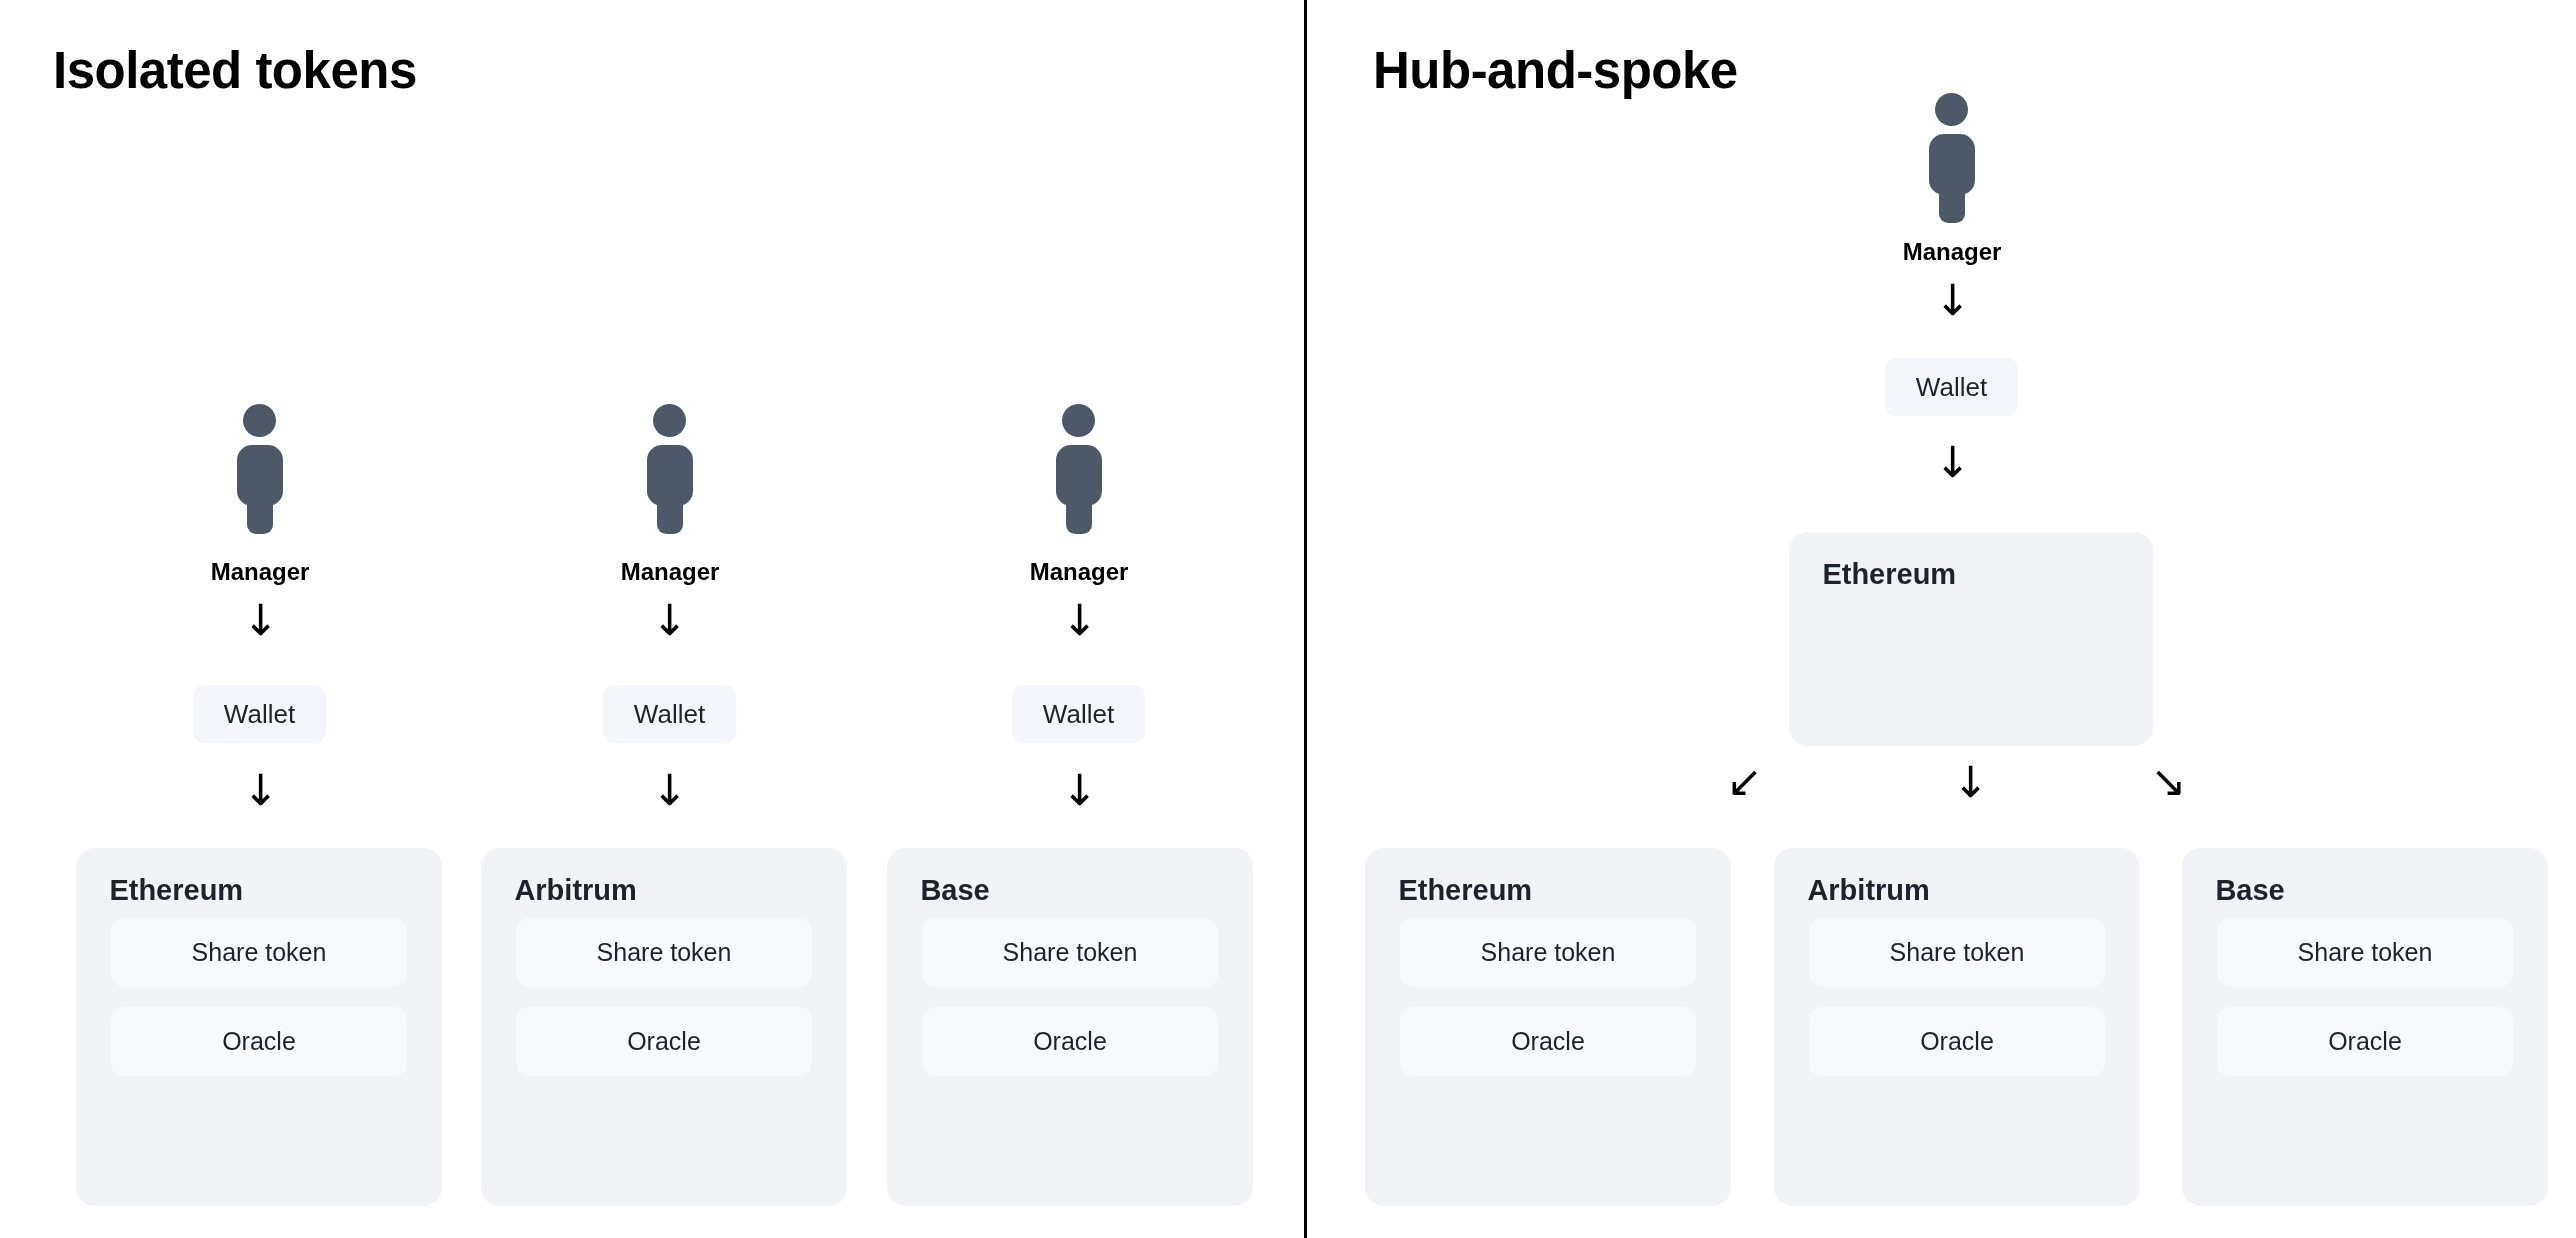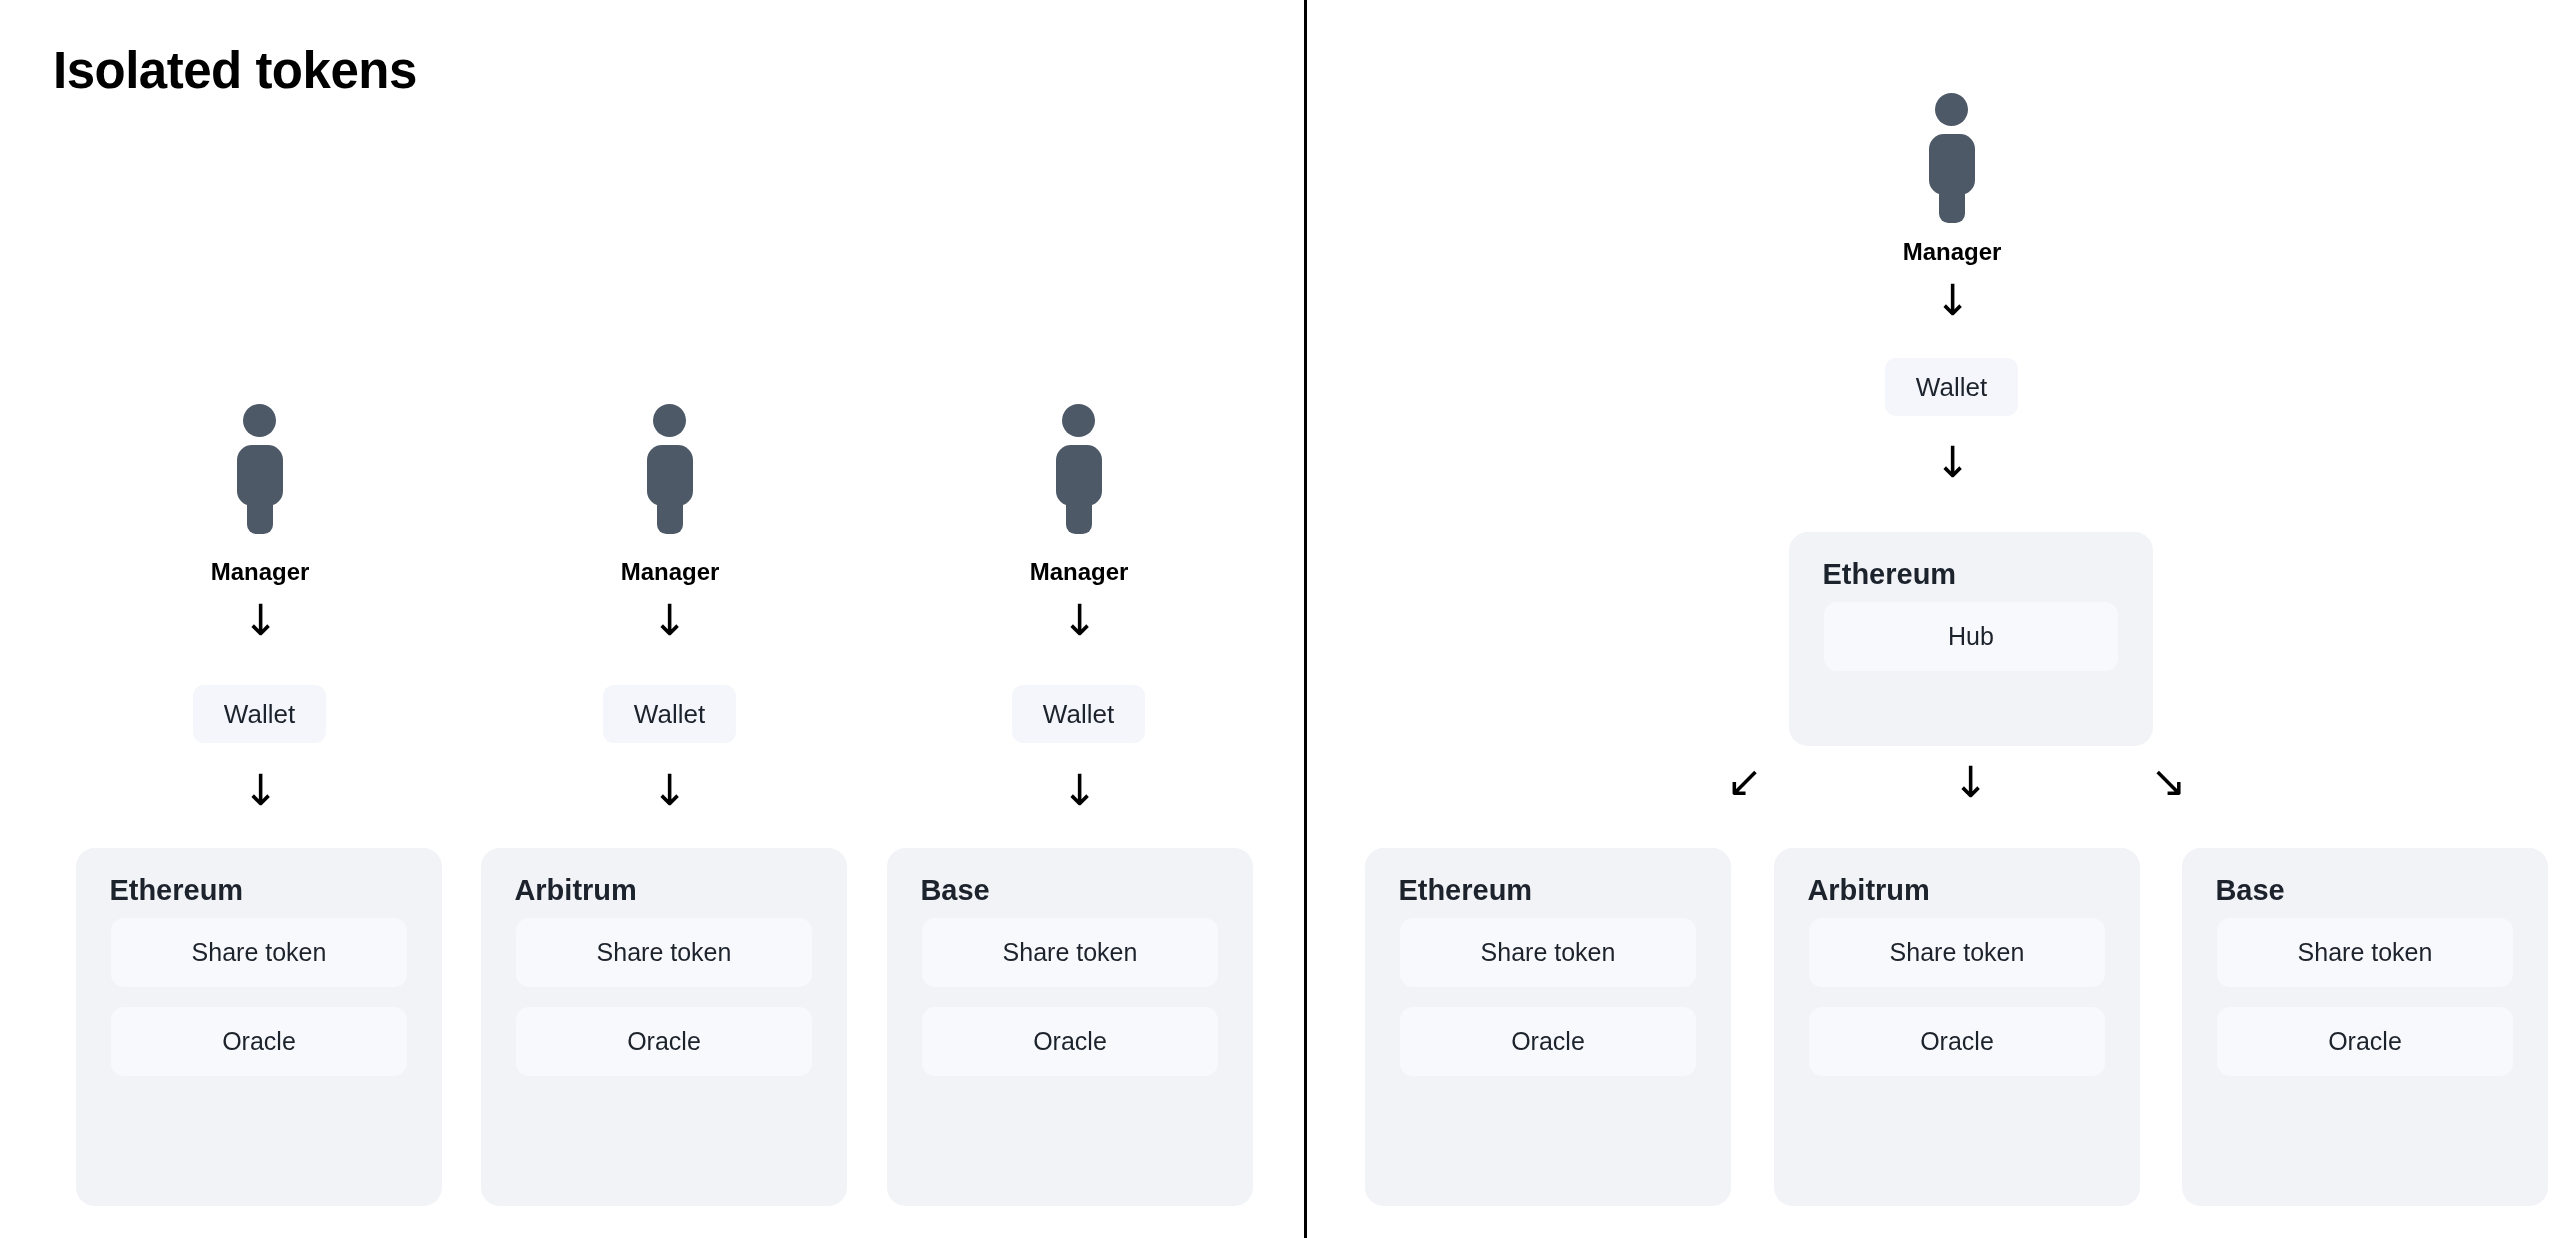--- a/index.html
+++ b/index.html
@@ -187,34 +187,34 @@
   <div class="wallet" style="left:1012px;top:685px;width:133px;height:58px;">Wallet</div>
   <div class="arrow" style="left:1033px;top:769px;width:93px;">↓</div>
   <div class="chain-card" style="left:887px;top:848px;width:366px;height:358px;">
     <div class="chain-name">Base</div>
     <div class="slot">Share token</div>
     <div class="slot">Oracle</div>
   </div>
 
   <div class="divider"></div>
 
+  <div class="panel-title" id="title-right">Hub-and-spoke</div>
 
   <div class="person" style="left:1923px;top:93px;">
     <div class="head"></div>
     <div class="torso"></div>
     <div class="legs"></div>
   </div>
   <div class="manager-label" style="left:1859px;top:240px;width:186px;">Manager</div>
   <div class="arrow" style="left:1906px;top:279px;width:93px;">↓</div>
   <div class="wallet" style="left:1885px;top:358px;width:133px;height:58px;">Wallet</div>
   <div class="arrow" style="left:1906px;top:441px;width:93px;">↓</div>
 
   <div class="hub-card" style="left:1789px;top:532px;width:364px;height:214px;">
     <div class="chain-name">Ethereum</div>
-    <div class="slot">Hub</div>
   </div>
 
   <div class="arrow arrow-diag" style="left:1698px;top:760px;width:93px;">↙</div>
   <div class="arrow" style="left:1924px;top:761px;width:93px;">↓</div>
   <div class="arrow arrow-diag" style="left:2122px;top:760px;width:93px;">↘</div>
 
   <div class="chain-card" style="left:1365px;top:848px;width:366px;height:358px;">
     <div class="chain-name">Ethereum</div>
     <div class="slot">Share token</div>
     <div class="slot">Oracle</div>

